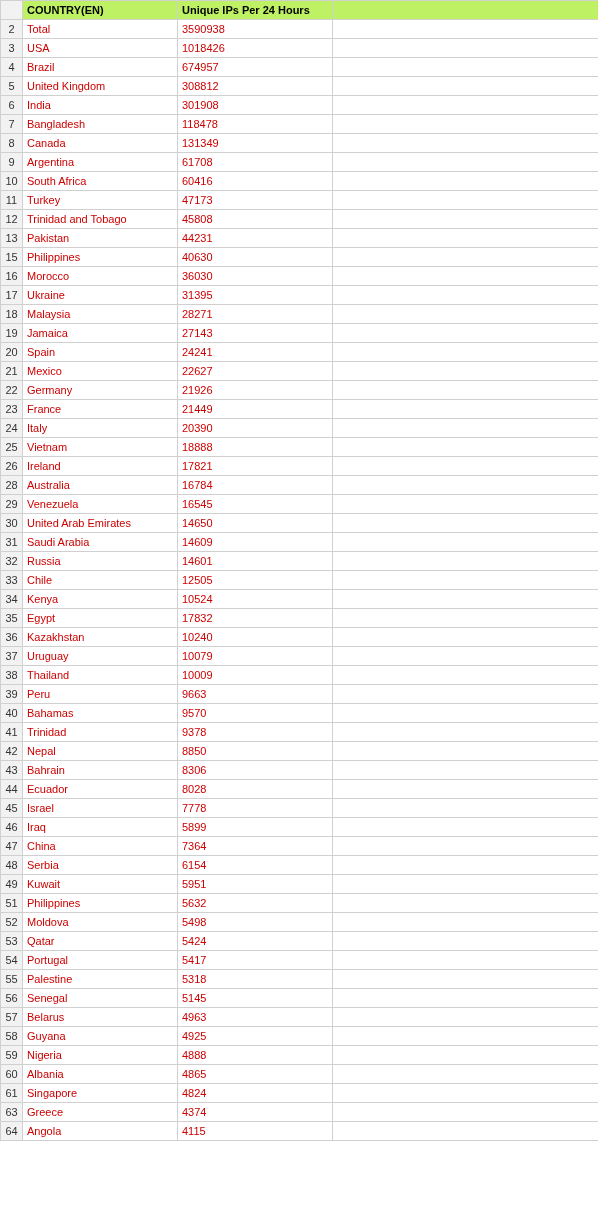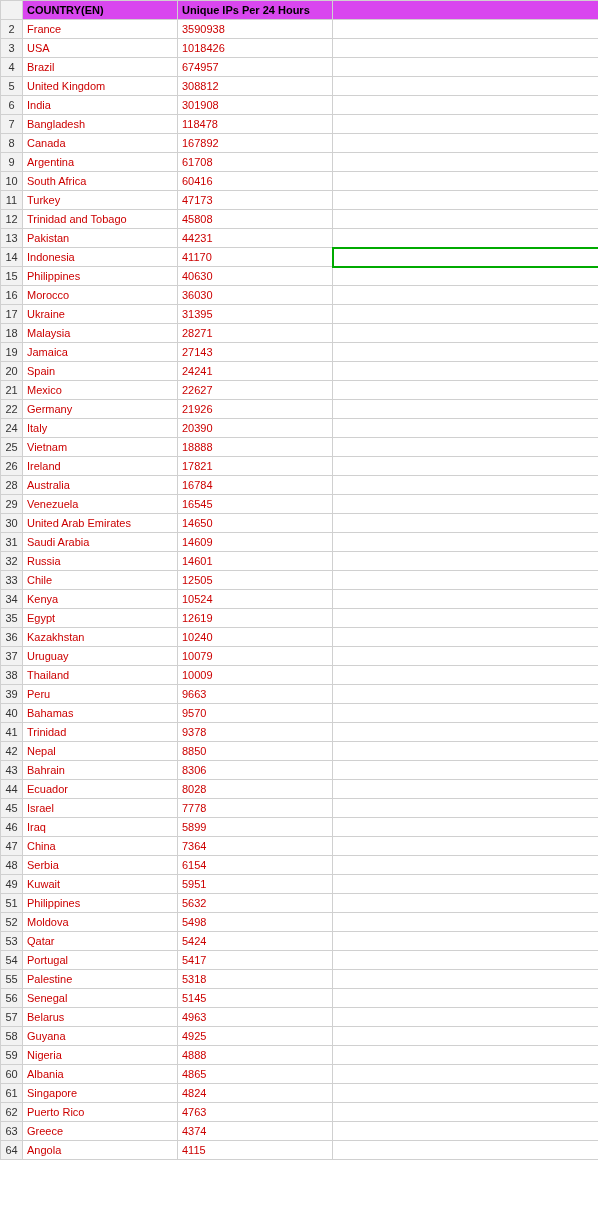--- a/index.html
+++ b/index.html
@@ -34,21 +34,21 @@
       width: 155px;
     }
     .col-ips {
       width: 155px;
     }
     .col-extra {
       width: 266px;
       border-color: #d0d0d0;
     }
     .header-row th {
-      background: #d946ef;
+      background: #bef264;
       font-weight: bold;
       color: #000;
       text-align: left;
     }
     .header-row .col-row-num {
       background: #f2f2f2;
     }
     .data-row td {
       color: #cc0000;
     }
@@ -70,21 +70,21 @@
 <table class="spreadsheet">
   <tbody id="table-body">
   <tr class="header-row">
         <th class="col-row-num"></th>
         <th class="col-country">COUNTRY(EN)</th>
         <th class="col-ips">Unique IPs Per 24 Hours</th>
         <th class="col-extra"></th>
       </tr>
       <tr class="data-row">
         <td class="col-row-num">2</td>
-        <td class="col-country">France</td>
+        <td class="col-country">Total</td>
         <td class="col-ips">3590938</td>
         <td class="col-extra"></td>
       </tr>
       <tr class="data-row">
         <td class="col-row-num">3</td>
         <td class="col-country">USA</td>
         <td class="col-ips">1018426</td>
         <td class="col-extra"></td>
       </tr>
       <tr class="data-row">
@@ -107,21 +107,21 @@
       </tr>
       <tr class="data-row">
         <td class="col-row-num">7</td>
         <td class="col-country">Bangladesh</td>
         <td class="col-ips">118478</td>
         <td class="col-extra"></td>
       </tr>
       <tr class="data-row">
         <td class="col-row-num">8</td>
         <td class="col-country">Canada</td>
-        <td class="col-ips">167892</td>
+        <td class="col-ips">131349</td>
         <td class="col-extra"></td>
       </tr>
       <tr class="data-row">
         <td class="col-row-num">9</td>
         <td class="col-country">Argentina</td>
         <td class="col-ips">61708</td>
         <td class="col-extra"></td>
       </tr>
       <tr class="data-row">
         <td class="col-row-num">10</td>
@@ -140,26 +140,20 @@
         <td class="col-country">Trinidad and Tobago</td>
         <td class="col-ips">45808</td>
         <td class="col-extra"></td>
       </tr>
       <tr class="data-row">
         <td class="col-row-num">13</td>
         <td class="col-country">Pakistan</td>
         <td class="col-ips">44231</td>
         <td class="col-extra"></td>
       </tr>
-      <tr class="data-row row-14">
-        <td class="col-row-num">14</td>
-        <td class="col-country">Indonesia</td>
-        <td class="col-ips">41170</td>
-        <td class="col-extra"></td>
-      </tr>
       <tr class="data-row">
         <td class="col-row-num">15</td>
         <td class="col-country">Philippines</td>
         <td class="col-ips">40630</td>
         <td class="col-extra"></td>
       </tr>
       <tr class="data-row">
         <td class="col-row-num">16</td>
         <td class="col-country">Morocco</td>
         <td class="col-ips">36030</td>
@@ -195,20 +189,26 @@
         <td class="col-ips">22627</td>
         <td class="col-extra"></td>
       </tr>
       <tr class="data-row">
         <td class="col-row-num">22</td>
         <td class="col-country">Germany</td>
         <td class="col-ips">21926</td>
         <td class="col-extra"></td>
       </tr>
       <tr class="data-row">
+        <td class="col-row-num">23</td>
+        <td class="col-country">France</td>
+        <td class="col-ips">21449</td>
+        <td class="col-extra"></td>
+      </tr>
+      <tr class="data-row">
         <td class="col-row-num">24</td>
         <td class="col-country">Italy</td>
         <td class="col-ips">20390</td>
         <td class="col-extra"></td>
       </tr>
       <tr class="data-row">
         <td class="col-row-num">25</td>
         <td class="col-country">Vietnam</td>
         <td class="col-ips">18888</td>
         <td class="col-extra"></td>
@@ -257,21 +257,21 @@
       </tr>
       <tr class="data-row">
         <td class="col-row-num">34</td>
         <td class="col-country">Kenya</td>
         <td class="col-ips">10524</td>
         <td class="col-extra"></td>
       </tr>
       <tr class="data-row">
         <td class="col-row-num">35</td>
         <td class="col-country">Egypt</td>
-        <td class="col-ips">12619</td>
+        <td class="col-ips">17832</td>
         <td class="col-extra"></td>
       </tr>
       <tr class="data-row">
         <td class="col-row-num">36</td>
         <td class="col-country">Kazakhstan</td>
         <td class="col-ips">10240</td>
         <td class="col-extra"></td>
       </tr>
       <tr class="data-row">
         <td class="col-row-num">37</td>
@@ -408,26 +408,20 @@
       <tr class="data-row">
         <td class="col-row-num">60</td>
         <td class="col-country">Albania</td>
         <td class="col-ips">4865</td>
         <td class="col-extra"></td>
       </tr>
       <tr class="data-row">
         <td class="col-row-num">61</td>
         <td class="col-country">Singapore</td>
         <td class="col-ips">4824</td>
-        <td class="col-extra"></td>
-      </tr>
-      <tr class="data-row">
-        <td class="col-row-num">62</td>
-        <td class="col-country">Puerto Rico</td>
-        <td class="col-ips">4763</td>
         <td class="col-extra"></td>
       </tr>
       <tr class="data-row">
         <td class="col-row-num">63</td>
         <td class="col-country">Greece</td>
         <td class="col-ips">4374</td>
         <td class="col-extra"></td>
       </tr>
       <tr class="data-row">
         <td class="col-row-num">64</td>

